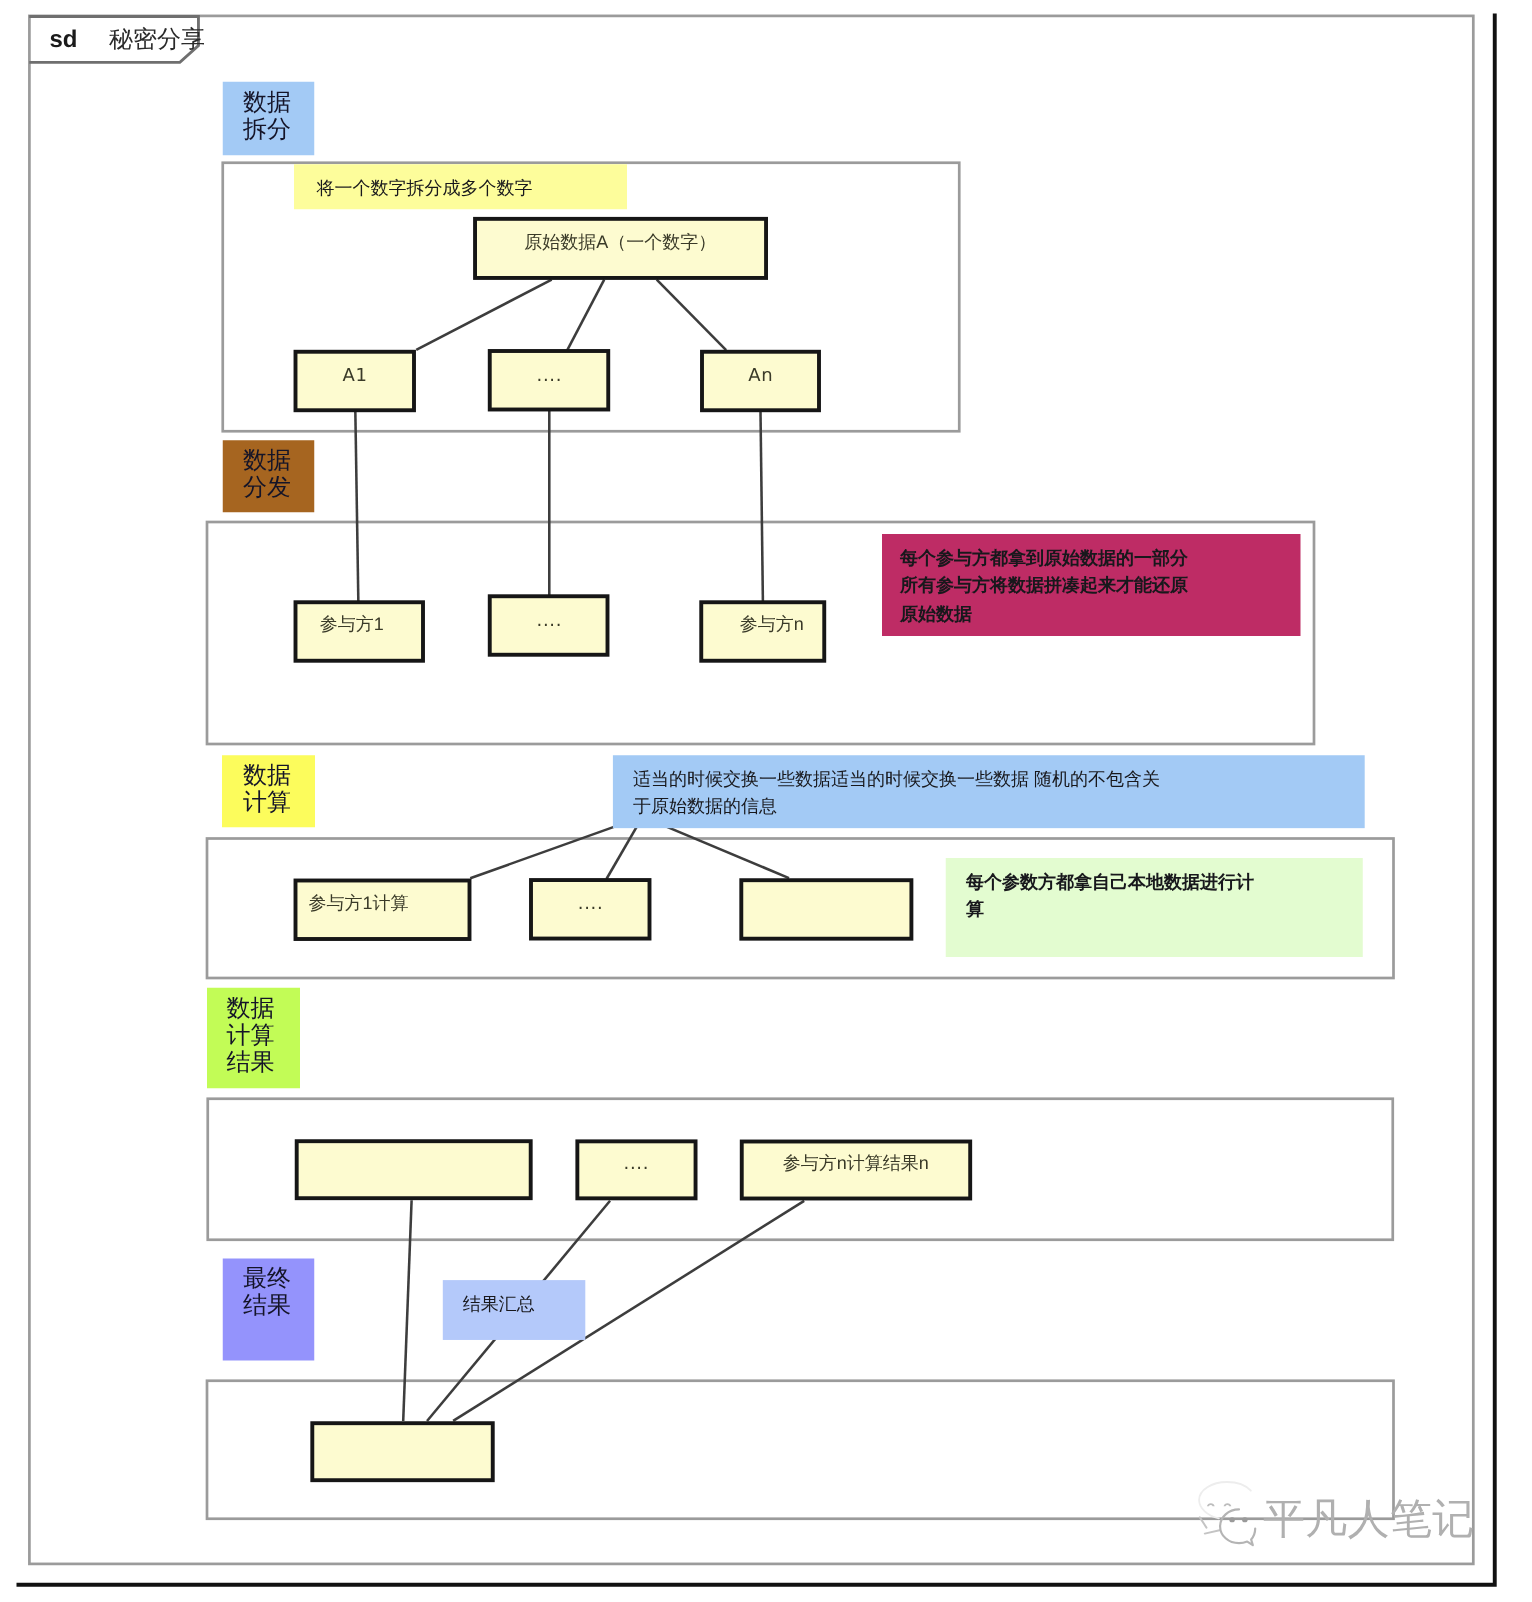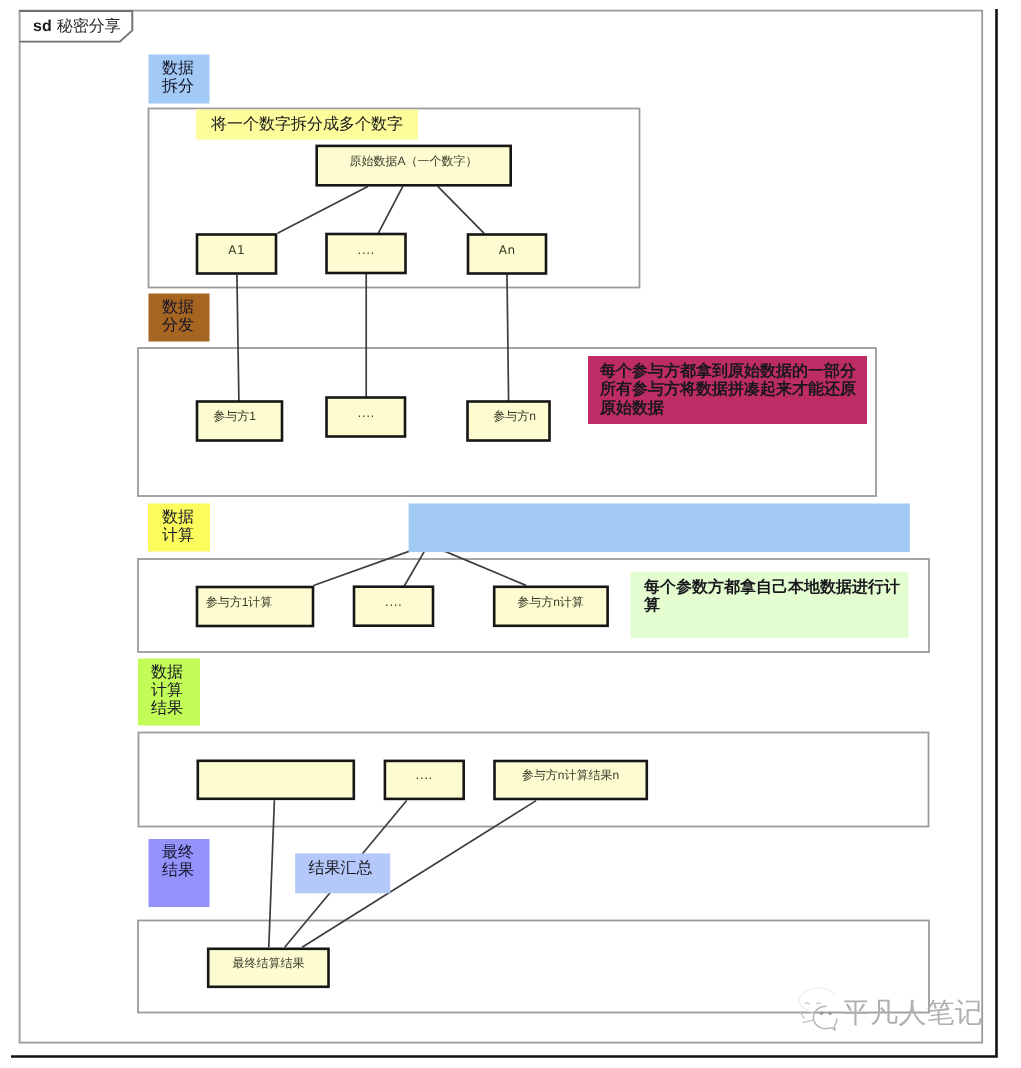--- a/index.html
+++ b/index.html
@@ -5,23 +5,23 @@
 <style>
   html,body{margin:0;padding:0;background:#ffffff;}
   body{width:1021px;height:1068px;overflow:hidden;
        font-family:"Liberation Sans","DejaVu Sans",sans-serif;}
   #stage{position:relative;width:1021px;height:1068px;background:#fff;}
   #sheet{position:absolute;left:0;top:0;width:1021px;height:1068px;}
   #textlayer{position:absolute;left:0;top:0;width:1021px;height:1068px;}
   .t{position:absolute;white-space:pre-wrap;color:#2b2b2b;
      -webkit-font-smoothing:antialiased;text-rendering:geometricPrecision;}
   .tab{left:33px;top:19px;font-size:16px;line-height:16px;color:#2b2b2b;}
-  .tab b{font-weight:bold;margin-right:5px;color:#1b1b1b;}
+  .tab b{font-weight:bold;margin-right:21px;color:#1b1b1b;}
   .chip{font-size:16px;line-height:18px;color:#141428;}
-  .note{font-size:16px;line-height:18.3px;color:#18181c;}
+  .note{font-size:12px;line-height:18.3px;color:#18181c;}
   .note.b{font-weight:bold;}
   .bx{display:flex;align-items:center;justify-content:center;font-size:12px;color:#3a3a28;padding-bottom:9px;box-sizing:border-box;}
   .bx.mono{font-family:"DejaVu Sans",sans-serif;letter-spacing:0.5px;text-indent:0.5px;}
   .wm{left:842px;top:1001px;font-size:28px;line-height:24px;color:#b0b0b0;letter-spacing:0.2px;
       -webkit-font-smoothing:antialiased;}
 </style>
 </head>
 <body>
 
 <div id="stage">
@@ -134,38 +134,38 @@
     <div class="t chip" style="left:151px;top:664px">数据
 计算
 结果</div>
     <div class="t chip" style="left:162px;top:844px">最终
 结果</div>
 
     <div class="t note" style="left:211px;top:115.5px">将一个数字拆分成多个数字</div>
     <div class="t note b" style="left:600px;top:363px">每个参与方都拿到原始数据的一部分
 所有参与方将数据拼凑起来才能还原
 原始数据</div>
+    <div class="t note" style="left:422px;top:510px">适当的时候交换一些数据适当的时候交换一些数据 随机的不包含关
+于原始数据的信息</div>
     <div class="t note b" style="left:644px;top:579px">每个参数方都拿自己本地数据进行计
 算</div>
     <div class="t note" style="left:308.5px;top:859.5px">结果汇总</div>
 
     <div class="t bx" style="left:316px;top:145.5px;width:195px;height:41px">原始数据A（一个数字）</div>
 
     <div class="t bx mono" style="left:196px;top:233.5px;width:81px;height:41px">A1</div>
     <div class="t bx mono" style="left:326px;top:233.5px;width:80px;height:41px">....</div>
     <div class="t bx mono" style="left:467px;top:233.5px;width:80px;height:41px">An</div>
 
     <div class="t bx" style="left:196px;top:400.5px;width:77px;height:41px">参与方1</div>
     <div class="t bx mono" style="left:326px;top:396.5px;width:80px;height:41px">....</div>
     <div class="t bx" style="left:466px;top:400.5px;width:97px;height:41px">参与方n</div>
 
     <div class="t bx" style="left:180px;top:586px;width:118px;height:41px">参与方1计算</div>
     <div class="t bx mono" style="left:353px;top:586px;width:81px;height:41px">....</div>
-    <div class="t bx" style="left:493px;top:586px;width:115px;height:41px">参与方n计算</div>
 
     <div class="t bx mono" style="left:384px;top:759.5px;width:80px;height:40px">....</div>
     <div class="t bx" style="left:493.5px;top:759.5px;width:154px;height:41px">参与方n计算结果n</div>
 
-    <div class="t bx" style="left:207px;top:947.5px;width:123px;height:41px">最终结算结果</div>
 
     <div class="t wm">平凡人笔记</div>
   </div>
 </div>
 
 </body></html>

